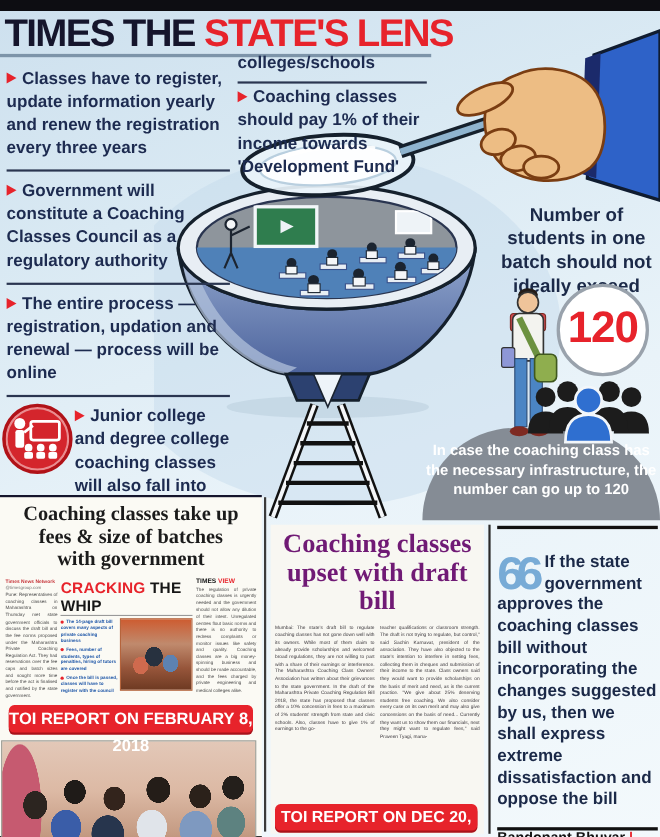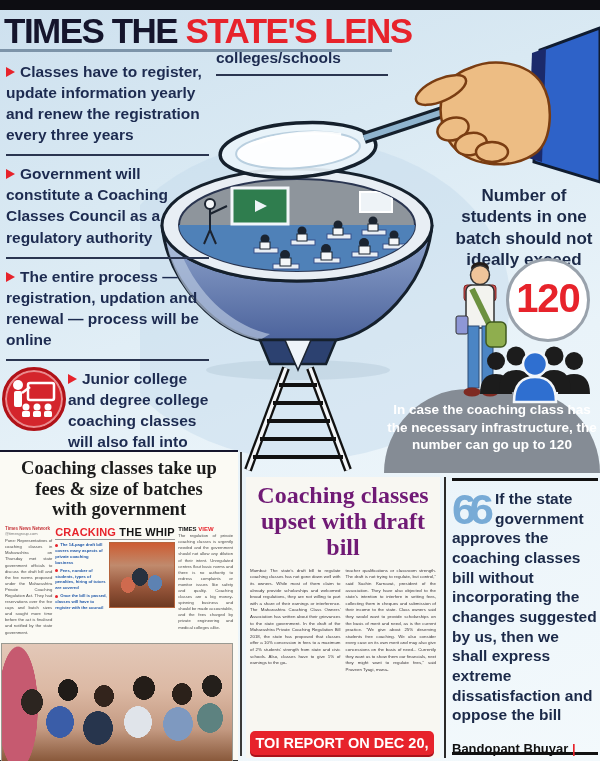--- a/index.html
+++ b/index.html
@@ -40,21 +40,21 @@
   .clip-left{position:absolute;left:0;top:450px;width:238px;height:308px;background:#fbfaf4;
     border-top:2px solid #15152c;border-bottom:2px solid #333;z-index:2;}
   .clip-headline{font-family:"Liberation Serif",serif;font-weight:700;font-size:18.5px;line-height:1.12;
     text-align:center;color:#1b1b1b;padding:6px 16px 4px;}
   .clip-row{display:flex;gap:3px;padding:2px 5px 0;}
   .clip-colA{width:50px;}
   .byline1{font-size:4.5px;font-weight:700;color:#c6343a;}
   .byline2{font-size:4px;color:#777;margin-bottom:2px;}
   .tinytext{font-size:4.2px;line-height:1.45;color:#4a4a4a;text-align:justify;}
   .clip-colB{width:120px;}
-  .crack-head{font-size:11px;font-weight:800;letter-spacing:.2px;border-bottom:1px solid #999;padding-bottom:1px;margin-bottom:2px;}
+  .crack-head{font-size:14px;font-weight:800;letter-spacing:.2px;border-bottom:1px solid #999;padding-bottom:1px;margin-bottom:2px;}
   .crack-head .r{color:#e7232b;}
   .crack-head .k{color:#151515;}
   .crack-body{display:flex;gap:2px;}
   .crack-bullets{width:52px;font-size:4.2px;line-height:1.4;color:#1f57a8;font-weight:700;}
   .crack-bullets div{margin-bottom:2px;}
   .crack-bullets div::before{content:"";display:inline-block;width:3px;height:3px;background:#e7232b;border-radius:50%;margin-right:2px;vertical-align:middle;}
   .mini-photo{width:64px;height:64px;border:1px solid #b5643c;
     background:
       radial-gradient(8px 9px at 30px 34px,#27313f 98%,transparent),
       radial-gradient(7px 8px at 45px 40px,#5d82b2 98%,transparent),
@@ -86,21 +86,21 @@
   .vline1{position:absolute;left:240px;top:452px;width:2px;height:304px;background:#3a3a3a;z-index:2;}
   .article{position:absolute;left:246px;top:477px;width:194px;height:281px;background:#f8f7f2;z-index:2;}
   .art-headline{font-family:"Liberation Serif",serif;font-weight:700;font-size:24px;line-height:1.08;
     text-align:center;color:#701a75;padding:6px 2px 5px;}
   .art-cols{display:flex;gap:5px;padding:2px 4px;}
   .art-col{width:92px;font-size:4.4px;line-height:1.5;color:#3a363b;text-align:justify;}
   .banner-dec{position:absolute;left:4px;bottom:3px;width:184px;height:24px;line-height:24px;font-size:14.5px;}
   .vline2{position:absolute;left:444px;top:477px;width:2px;height:281px;background:#2a2a2a;z-index:2;}
 
   .quote{position:absolute;left:452px;top:478px;width:146px;height:277px;z-index:2;
-    border-top:3px solid #111;border-bottom:3px solid #111;box-sizing:border-box;padding-top:8px;}
+    border-top:3px solid #111;border-bottom:3px solid #111;box-sizing:border-box;padding-top:20px;}
   .qmark{float:left;font-weight:900;font-size:44px;color:#78abd6;letter-spacing:-7px;line-height:.75;
     margin:4px 8px 0 0;transform:scaleY(.95);}
   .qtext{font-weight:700;font-size:15.5px;line-height:1.27;color:#1b2948;}
   .qauthor{margin-top:16px;font-weight:700;font-size:13px;color:#111;}
   .qauthor .pipe{color:#e7232b;font-weight:900;}
   .qrole{font-size:8.5px;font-weight:800;color:#222;letter-spacing:.2px;margin-top:2px;line-height:1.5;}
 </style>
 </head>
 <body>
 
@@ -242,20 +242,21 @@
         </svg>
       </div>
       <span class="arrow"></span><span>Junior college and degree college coaching classes will also fall into the council's ambit</span>
     </div>
     <div class="bullet-item"><span class="arrow"></span><span>Government won't put a cap on fees, but the classes should keep the council apprised about the fees</span></div>
     <div class="bullet-item"><span class="arrow"></span><span>It will be illegal to appoint a teacher employed with</span></div>
   </div>
 
   <div class="col2">
     <div class="cont">colleges/schools</div>
+    <div><span class="arrow"></span><span>Coaching classes should pay 1% of their income towards 'Development Fund'</span></div>
   </div>
 
   <div class="batch-text">Number of students in one batch should not ideally exceed</div>
   <div class="count-circle">120</div>
 
   <svg class="student" width="110" height="150" viewBox="0 0 110 150">
     <ellipse cx="52" cy="12" rx="9" ry="6" fill="#241c18"></ellipse>
     <circle cx="52" cy="19" r="9.5" fill="#efc49a" stroke="#333" stroke-width="1.5"></circle>
     <rect x="36" y="29" width="10" height="16" rx="3" fill="#cf4a50" stroke="#7e2a22"></rect>
     <rect x="58" y="29" width="10" height="16" rx="3" fill="#cf4a50" stroke="#7e2a22"></rect>
@@ -307,20 +308,21 @@
             <div>Once the bill is passed, classes will have to register with the council</div>
           </div>
           <div class="mini-photo"></div>
         </div>
       </div>
       <div class="clip-colC">
         <div class="times-head"><span class="k">TIMES </span><span class="r">VIEW</span></div>
         <div class="tinytext">The regulation of private coaching classes is urgently needed and the government should not allow any dilution of their intent. Unregulated centres flout basic norms and there is no authority to redress complaints or monitor issues like safety and quality. Coaching classes are a big money-spinning business and should be made accountable, and the fees charged by private engineering and medical colleges alike.</div>
       </div>
     </div>
+    <div class="toi-banner banner-feb">TOI REPORT ON FEBRUARY 8, 2018</div>
     <div class="clip-photo"></div>
   </div>
 
   <div class="vline1"></div>
 
   <div class="article">
     <div class="art-headline">Coaching classes upset with draft bill</div>
     <div class="art-cols">
       <div class="art-col">Mumbai: The state's draft bill to regulate coaching classes has not gone down well with its owners. While most of them claim to already provide scholarships and welcomed broad regulations, they are not willing to part with a share of their earnings or interference. The Maharashtra Coaching Class Owners' Association has written about their grievances to the state government.   In the draft of the Maharashtra Private Coaching Regulation Bill 2018, the state has proposed that classes offer a 10% concession in fees to a maximum of 2% students' strength from state and civic schools. Also, classes have to give 1% of earnings to the go-</div>
       <div class="art-col">teacher qualifications or classroom strength. The draft is not trying to regulate, but control," said Sachin Karnavat, president of the association.   They have also objected to the state's intention to interfere in setting fees, collecting them in cheques and submission of their income to the state.   Class owners said they would want to provide scholarships on the basis of merit and need, as is the current practice. "We give about 25% deserving students free coaching. We also consider every case on its own merit and may also give concessions on the basis of need... Currently they want us to show them our financials, next they might want to regulate fees," said Praveen Tyagi, mana-</div>

